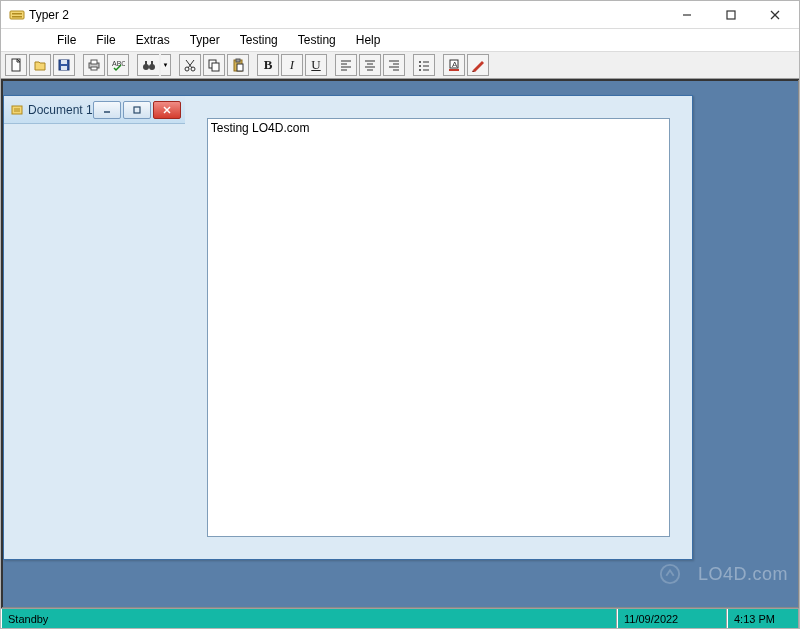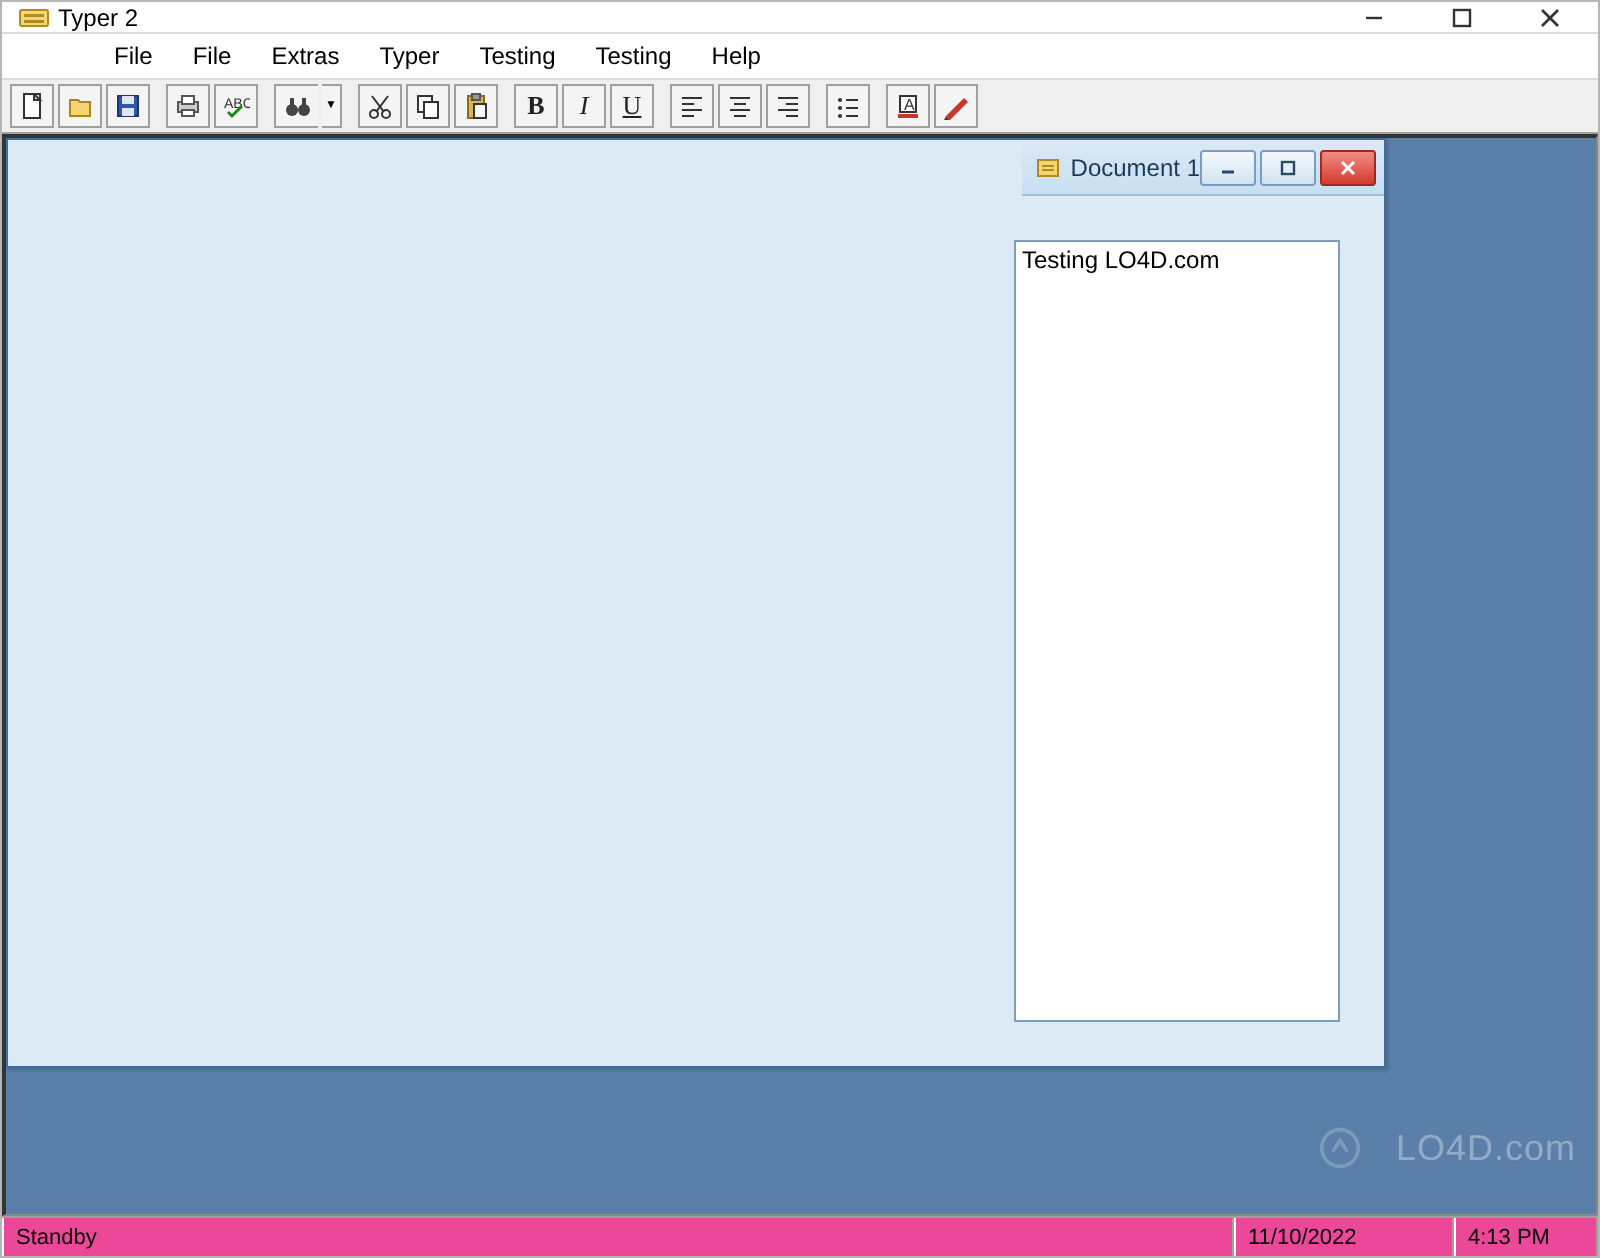--- a/index.html
+++ b/index.html
@@ -19,21 +19,21 @@
     width: 800px;
     height: 629px;
     border: 1px solid #b5b5b5;
     display: flex;
     flex-direction: column;
     background: #fff;
   }
 
   
   .titlebar {
-    height: 16px;
+    height: 28px;
     background: #fff;
     display: flex;
     align-items: center;
     padding: 0 2px 0 8px;
     border-bottom: 1px solid #dcdcdc;
   }
   .titlebar .title {
     flex: 1;
     font-size: 12px;
     padding-left: 4px;
@@ -113,29 +113,28 @@
     border: 1px solid #888;
     border-left: 2px inset #888;
     border-top: 2px inset #888;
     overflow: hidden;
   }
 
   
   .doc-window {
     position: absolute;
     left: 0;
-    top: 0;
+    top: 14px;
     width: 690px;
     height: 465px;
     background: #dceaf5;
     border: 1px solid #3b6ea5;
     box-shadow: 1px 1px 2px rgba(0,0,0,0.2);
     display: flex;
-    flex-direction: column;
-    align-items: flex-end;
+    flex-direction: row;
   }
   .doc-titlebar {
     height: 28px;
     background: linear-gradient(#dce9f5, #c6dff2);
     display: flex;
     align-items: center;
     padding: 0 4px 0 6px;
     border-bottom: 1px solid #9fbfd9;
   }
   .doc-titlebar .doc-title {
@@ -181,21 +180,21 @@
     outline: none;
   }
 
   
   .statusbar {
     height: 20px;
     border-top: 1px solid #a0a0a0;
     display: flex;
     align-items: stretch;
     font-size: 11px;
-    background: #ec4899;
+    background: #14b8a6;
   }
   .statusbar .panel {
     border-right: 1px solid #a0a0a0;
     border-left: 1px solid #fff;
     display: flex;
     align-items: center;
     padding: 0 6px;
   }
   .statusbar .panel.flex { flex: 1; }
   .statusbar .panel.date { width: 110px; }
@@ -477,17 +476,17 @@
           <circle cx="12" cy="12" r="10" fill="none" stroke="rgba(255,255,255,0.6)" stroke-width="2"></circle>
           <path d="M8 14 L12 8 L16 14" fill="none" stroke="rgba(255,255,255,0.6)" stroke-width="2"></path>
         </svg>
       <span>LO4D.com</span>
     </div>
 
   </div>
 
   <div class="statusbar">
     <div class="panel flex">Standby</div>
-    <div class="panel date">11/10/2022</div>
+    <div class="panel date">11/09/2022</div>
     <div class="panel time">4:13 PM</div>
   </div>
 
 </div>
 
 </body></html>

